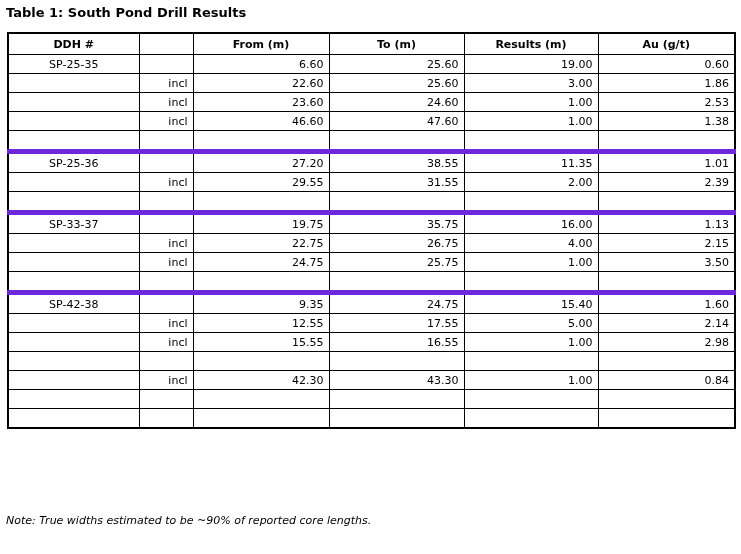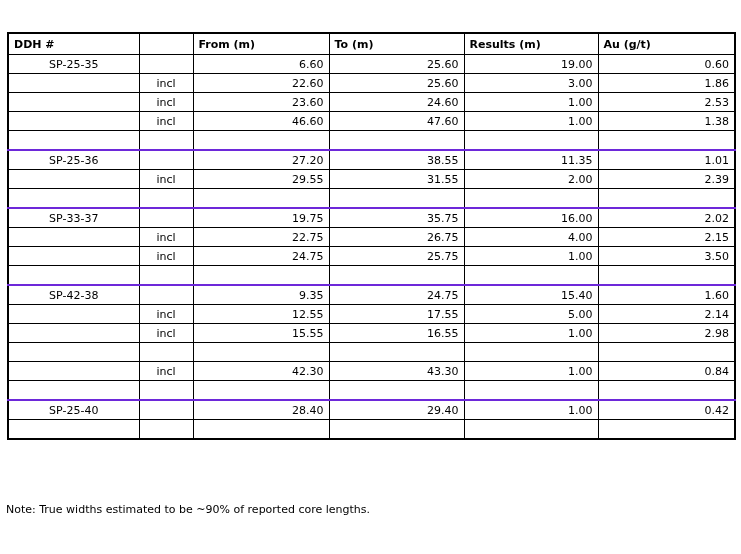--- a/index.html
+++ b/index.html
@@ -39,40 +39,42 @@
     font-size: 11px;
     line-height: 13px;
     padding: 0 5px;
     height: 18px;
     overflow: hidden;
     white-space: nowrap;
     vertical-align: middle;
   }
   table.drill th {
     font-weight: bold;
-    text-align: left;
+    text-align: center;
     height: 20px;
   }
   td.c-ddh  { text-align: center;  padding-left: 4px; }
-  td.c-qual { text-align: center; }
+  td.c-qual { text-align: right; }
   td.c-num  { text-align: right; padding-right: 6px; }
-  tr.group-start td { border-top: 2px solid #6d28d9; }
+  tr.group-start td { border-top: 5px solid #6d28d9; }
   .note {
     position: absolute;
     left: 6px;
-    top: 503px;
+    top: 514px;
     font-size: 11px;
+    font-style: italic;
     white-space: nowrap;
   }
 </style>
 </head>
 <body>
 
 <div class="page">
 
+  <div class="title">Table 1: South Pond Drill Results</div>
 
   <table class="drill">
     <colgroup>
       <col style="width:131px">
       <col style="width:54px">
       <col style="width:136px">
       <col style="width:135px">
       <col style="width:134px">
       <col style="width:137px">
     </colgroup>
@@ -150,21 +152,21 @@
           <td class="c-num"></td>
           <td class="c-num"></td>
           <td class="c-num"></td>
         </tr>
         <tr class="group-start">
           <td class="c-ddh">SP-33-37</td>
           <td class="c-qual"></td>
           <td class="c-num">19.75</td>
           <td class="c-num">35.75</td>
           <td class="c-num">16.00</td>
-          <td class="c-num">2.02</td>
+          <td class="c-num">1.13</td>
         </tr>
         <tr>
           <td class="c-ddh"></td>
           <td class="c-qual">incl</td>
           <td class="c-num">22.75</td>
           <td class="c-num">26.75</td>
           <td class="c-num">4.00</td>
           <td class="c-num">2.15</td>
         </tr>
         <tr>
@@ -224,28 +226,20 @@
           <td class="c-num">0.84</td>
         </tr>
         <tr>
           <td class="c-ddh"></td>
           <td class="c-qual"></td>
           <td class="c-num"></td>
           <td class="c-num"></td>
           <td class="c-num"></td>
           <td class="c-num"></td>
         </tr>
-        <tr class="group-start">
-          <td class="c-ddh">SP-25-40</td>
-          <td class="c-qual"></td>
-          <td class="c-num">28.40</td>
-          <td class="c-num">29.40</td>
-          <td class="c-num">1.00</td>
-          <td class="c-num">0.42</td>
-        </tr>
         <tr>
           <td class="c-ddh"></td>
           <td class="c-qual"></td>
           <td class="c-num"></td>
           <td class="c-num"></td>
           <td class="c-num"></td>
           <td class="c-num"></td>
         </tr>
       </tbody>
   </table>

